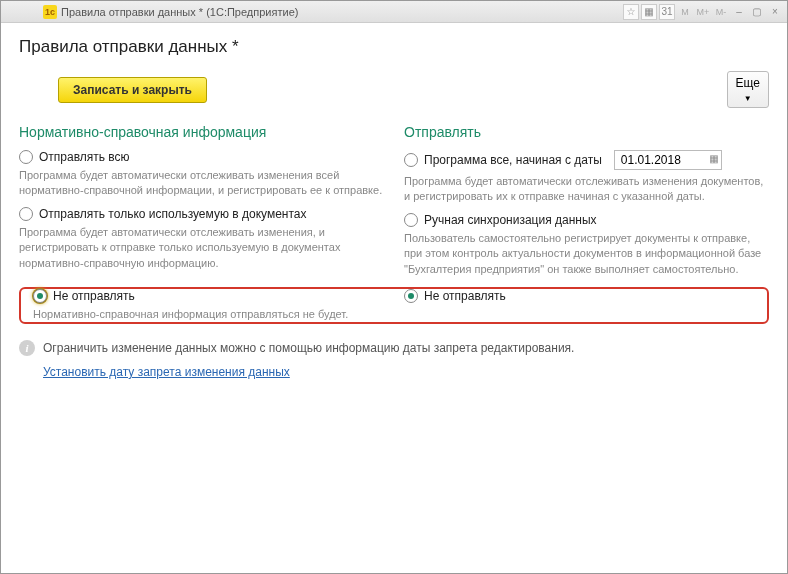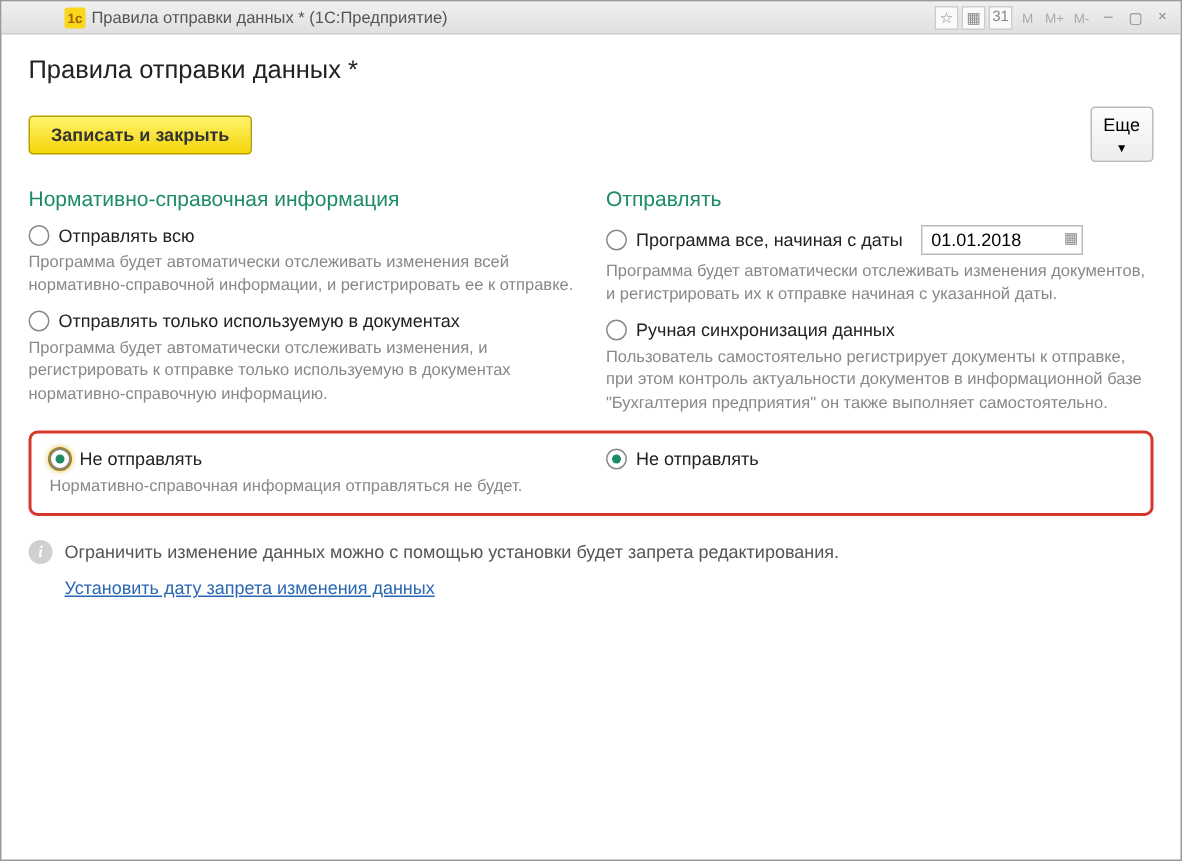--- a/index.html
+++ b/index.html
@@ -9,37 +9,37 @@
 .titlebar .logo { width: 14px; height: 14px; background: #f9d71c; border-radius: 2px; margin-right: 4px; display: flex; align-items: center; justify-content: center; font-size: 9px; font-weight: bold; color: #a06000; margin-left: 38px; }
 .titlebar .title { flex: 1; }
 .titlebar .wbtns { display: flex; gap: 2px; align-items: center; }
 .titlebar .wbtn { width: 16px; height: 16px; display: flex; align-items: center; justify-content: center; font-size: 10px; color: #888; cursor: pointer; }
 .titlebar .wbtn.m { font-size: 9px; color: #aaa; }
 .titlebar .wbtn.box { border: 1px solid #ccc; background: #fafafa; }
 
 .content { padding: 14px 18px; }
 .page-title { font-size: 17px; color: #222; margin-bottom: 14px; }
 .toolbar { display: flex; justify-content: space-between; align-items: center; margin-bottom: 16px; }
-.btn-yellow { background: linear-gradient(#fff36b, #f5d50a); border: 1px solid #b5a100; border-radius: 3px; padding: 5px 14px; font-size: 12px; font-weight: bold; color: #333; cursor: pointer; }
+.btn-yellow { background: linear-gradient(#fff36b, #f5d50a); border: 1px solid #b5a100; border-radius: 3px; padding: 5px 14px; font-size: 12px; font-weight: bold; color: #333; cursor: pointer; margin-left: 39px; }
 .btn-more { background: linear-gradient(#fdfdfd, #ededed); border: 1px solid #bbb; border-radius: 3px; padding: 4px 8px; font-size: 12px; cursor: pointer; display: flex; align-items: center; gap: 4px; flex-direction: column; }
 .btn-more .caret { font-size: 8px; }
 
 .cols { display: flex; gap: 20px; }
 .col { flex: 1; min-width: 0; }
 .section-title { color: #1e8b68; font-size: 14px; margin-bottom: 10px; }
 .opt { display: flex; align-items: center; gap: 6px; margin-top: 8px; }
 .radio { width: 14px; height: 14px; border: 1px solid #888; border-radius: 50%; display: inline-flex; align-items: center; justify-content: center; background: #fff; cursor: pointer; flex-shrink: 0; }
 .radio.sel::after { content: ""; width: 6px; height: 6px; background: #1e8b68; border-radius: 50%; }
 .opt-label { color: #222; }
 .opt-desc { color: #888; font-size: 11px; line-height: 1.4; margin-top: 4px; max-width: 380px; }
 .date-input { border: 1px solid #bbb; padding: 2px 20px 2px 6px; font-size: 12px; width: 108px; position: relative; }
 .date-wrap { position: relative; display: inline-block; margin-left: 6px; }
 .date-wrap .cal { position: absolute; right: 3px; top: 3px; font-size: 10px; color: #888; pointer-events: none; }
 
-.highlight-box { border: 2px solid #d4372b; border-radius: 6px; padding: 10px 12px; margin-top: 10px; display: flex; gap: 20px; }
+.highlight-box { border: 2px solid #d4372b; border-radius: 6px; padding: 0 12px; margin-top: 10px; display: flex; gap: 20px; }
 .highlight-box .col { flex: 1; }
 .focus-ring { box-shadow: 0 0 0 1px #a0841b, 0 0 3px 2px rgba(220,180,40,0.5); }
 
 .info-row { display: flex; align-items: flex-start; gap: 8px; margin-top: 16px; }
 .info-icon { width: 16px; height: 16px; background: #d0d0d0; color: #fff; border-radius: 50%; display: flex; align-items: center; justify-content: center; font-size: 11px; font-weight: bold; font-style: italic; flex-shrink: 0; font-family: Georgia, serif; }
 .info-text { color: #555; font-size: 12px; line-height: 1.4; }
 .link { color: #2a67b3; text-decoration: underline; cursor: pointer; display: inline-block; margin-top: 8px; margin-left: 24px; }
 </style>
 </head>
 <body>
@@ -120,16 +120,16 @@
     <div class="col">
       <div class="opt" style="margin-top:0">
         <span class="radio sel"></span>
         <span class="opt-label">Не отправлять</span>
       </div>
     </div>
   </div>
 
   <div class="info-row">
     <span class="info-icon">i</span>
-    <span class="info-text">Ограничить изменение данных можно с помощью установки будет запрета редактирования.</span>
+    <span class="info-text">Ограничить изменение данных можно с помощью информацию даты запрета редактирования.</span>
   </div>
   <a class="link">Установить дату запрета изменения данных</a>
 </div>
 
 </body></html>

